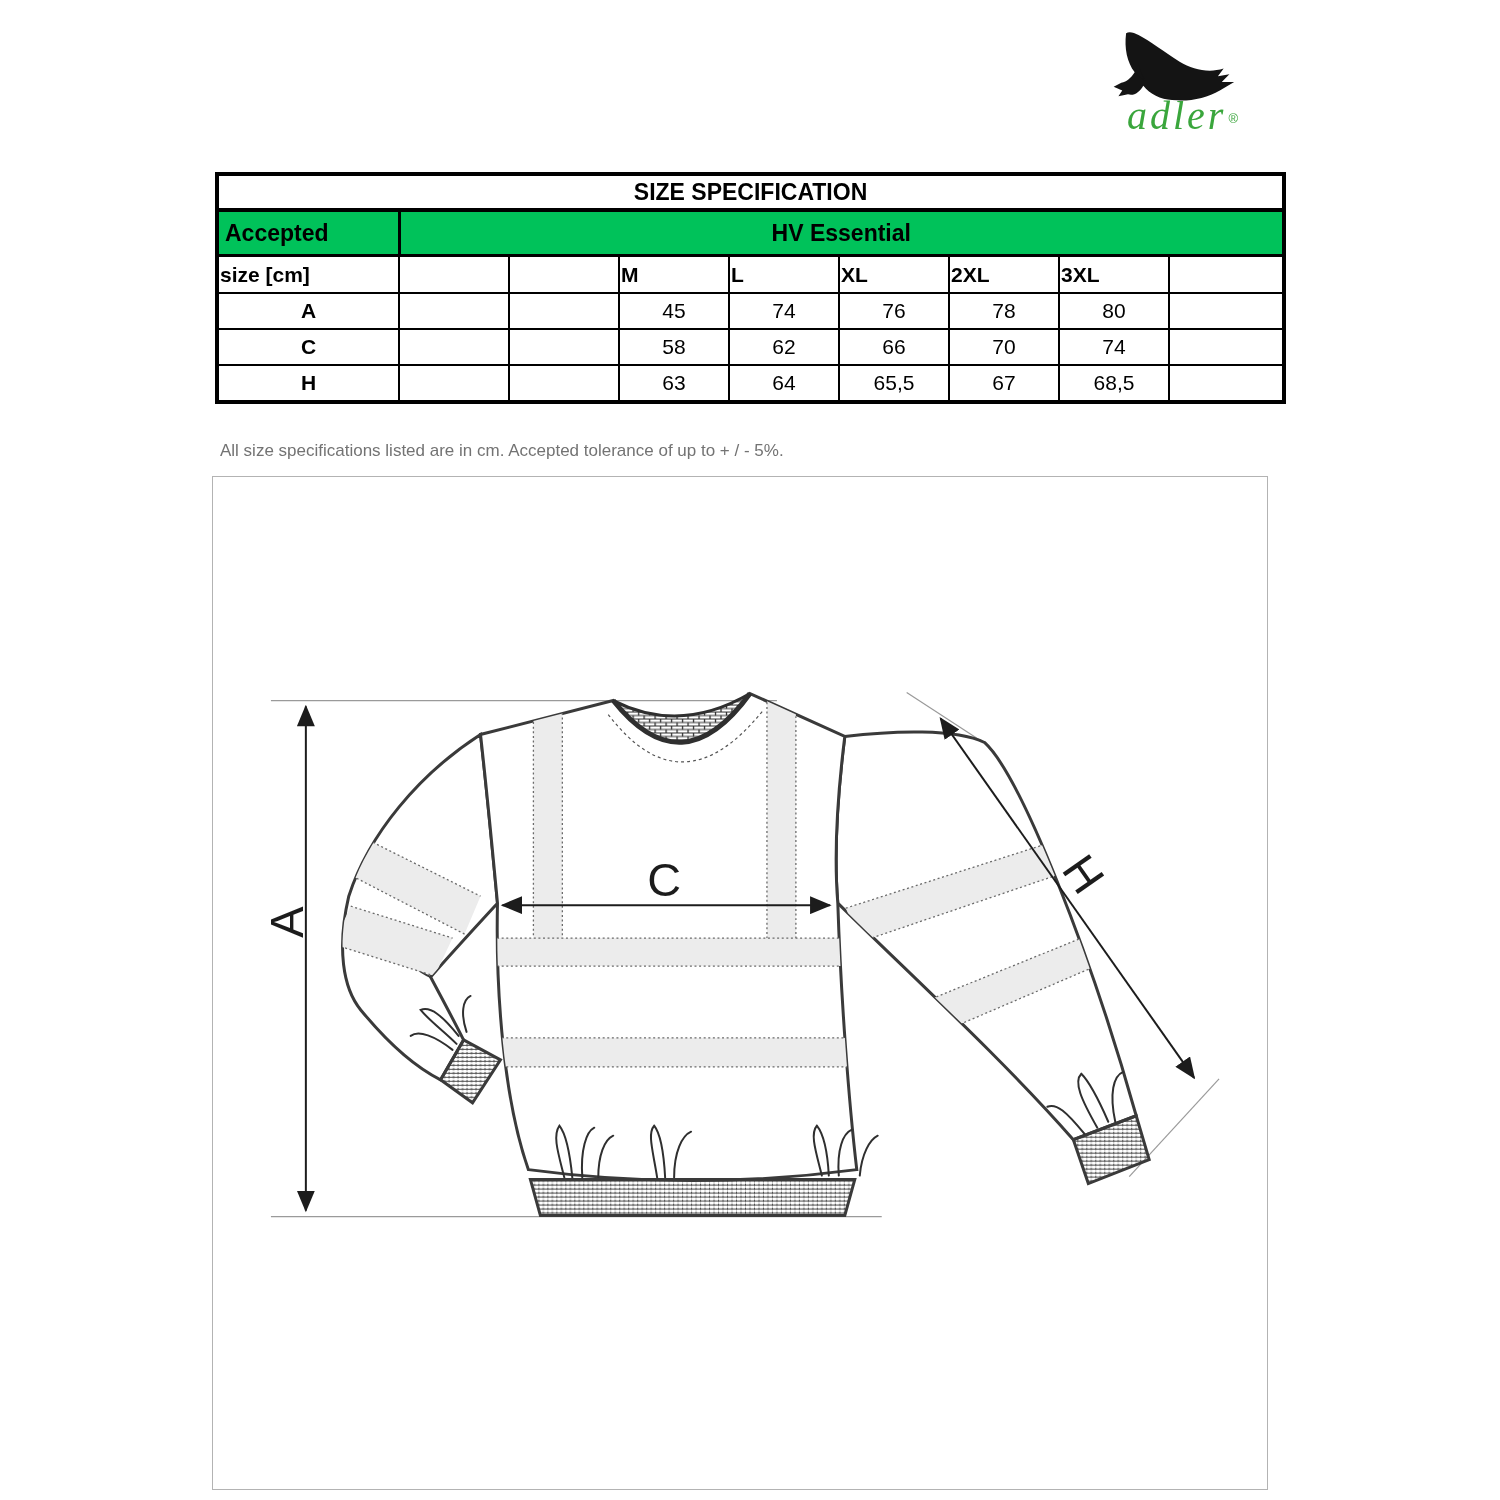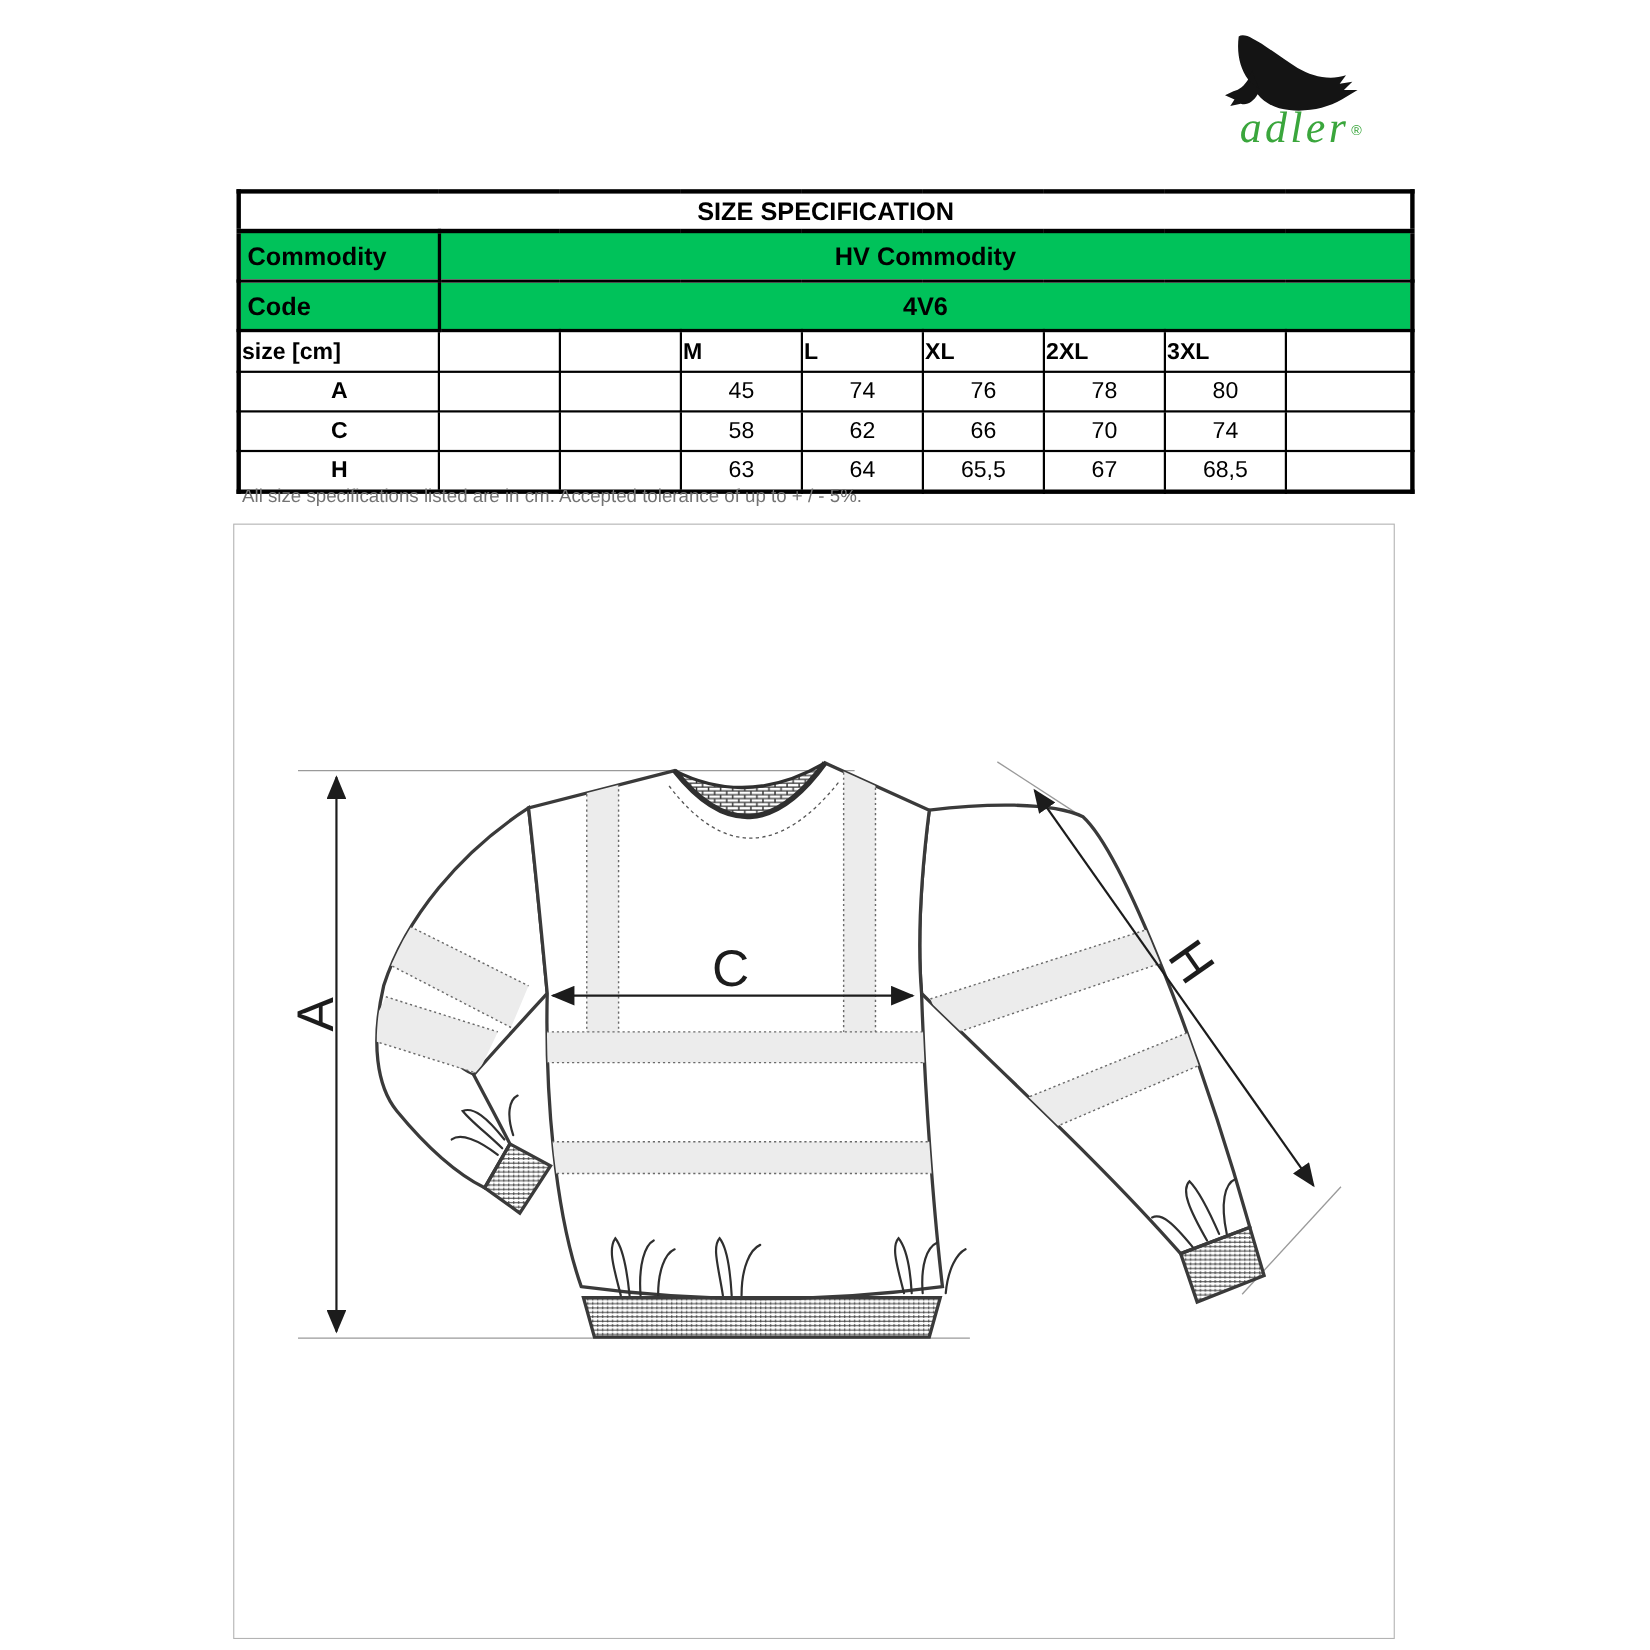--- a/index.html
+++ b/index.html
@@ -82,26 +82,22 @@
         <col style="width:110px">
       <col style="width:110px">
         <col style="width:110px">
         <col style="width:115px">
     </colgroup>
     <tbody>
         <tr class="title-row">
       <td colspan="9">SIZE SPECIFICATION</td>
     </tr>
     <tr class="green-row">
-      <td class="left-label">Commodity</td>
-      <td class="center-val" colspan="8">HV Commodity</td>
-    </tr>
-    <tr class="green-row">
-      <td class="left-label">Code</td>
-      <td class="center-val" colspan="8">4V6</td>
+      <td class="left-label">Accepted</td>
+      <td class="center-val" colspan="8">HV Essential</td>
     </tr>
     <tr class="size-row">
       <td>size [cm]</td>
       <td></td>
       <td></td>
       <td>M</td>
       <td>L</td>
       <td>XL</td>
       <td>2XL</td>
       <td>3XL</td>

